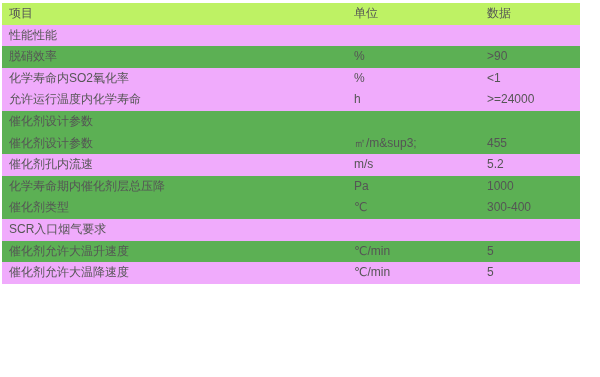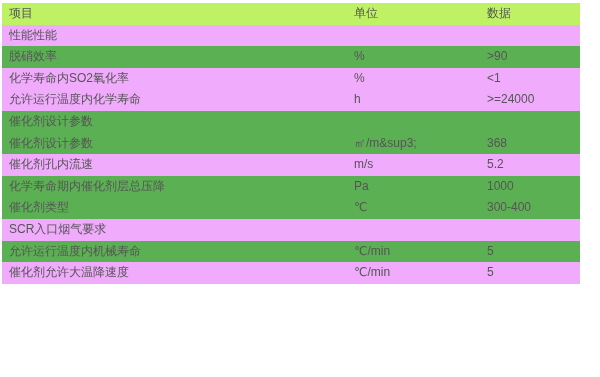--- a/index.html
+++ b/index.html
@@ -101,21 +101,21 @@
           <td>&gt;=24000</td>
         </tr>
         <tr class="row-dark">
           <td>催化剂设计参数</td>
           <td></td>
           <td></td>
         </tr>
         <tr class="row-dark">
           <td>催化剂设计参数</td>
           <td>㎡/m&amp;sup3;</td>
-          <td>368</td>
+          <td>455</td>
         </tr>
         <tr class="row-light">
           <td>催化剂孔内流速</td>
           <td>m/s</td>
           <td>5.2</td>
         </tr>
         <tr class="row-dark">
           <td>化学寿命期内催化剂层总压降</td>
           <td>Pa</td>
           <td>1000</td>
@@ -124,21 +124,21 @@
           <td>催化剂类型</td>
           <td>℃</td>
           <td>300-400</td>
         </tr>
         <tr class="row-light">
           <td>SCR入口烟气要求</td>
           <td></td>
           <td></td>
         </tr>
         <tr class="row-dark">
-          <td>允许运行温度内机械寿命</td>
+          <td>催化剂允许大温升速度</td>
           <td>℃/min</td>
           <td>5</td>
         </tr>
         <tr class="row-light">
           <td>催化剂允许大温降速度</td>
           <td>℃/min</td>
           <td>5</td>
         </tr>
       </tbody>
   </table>

